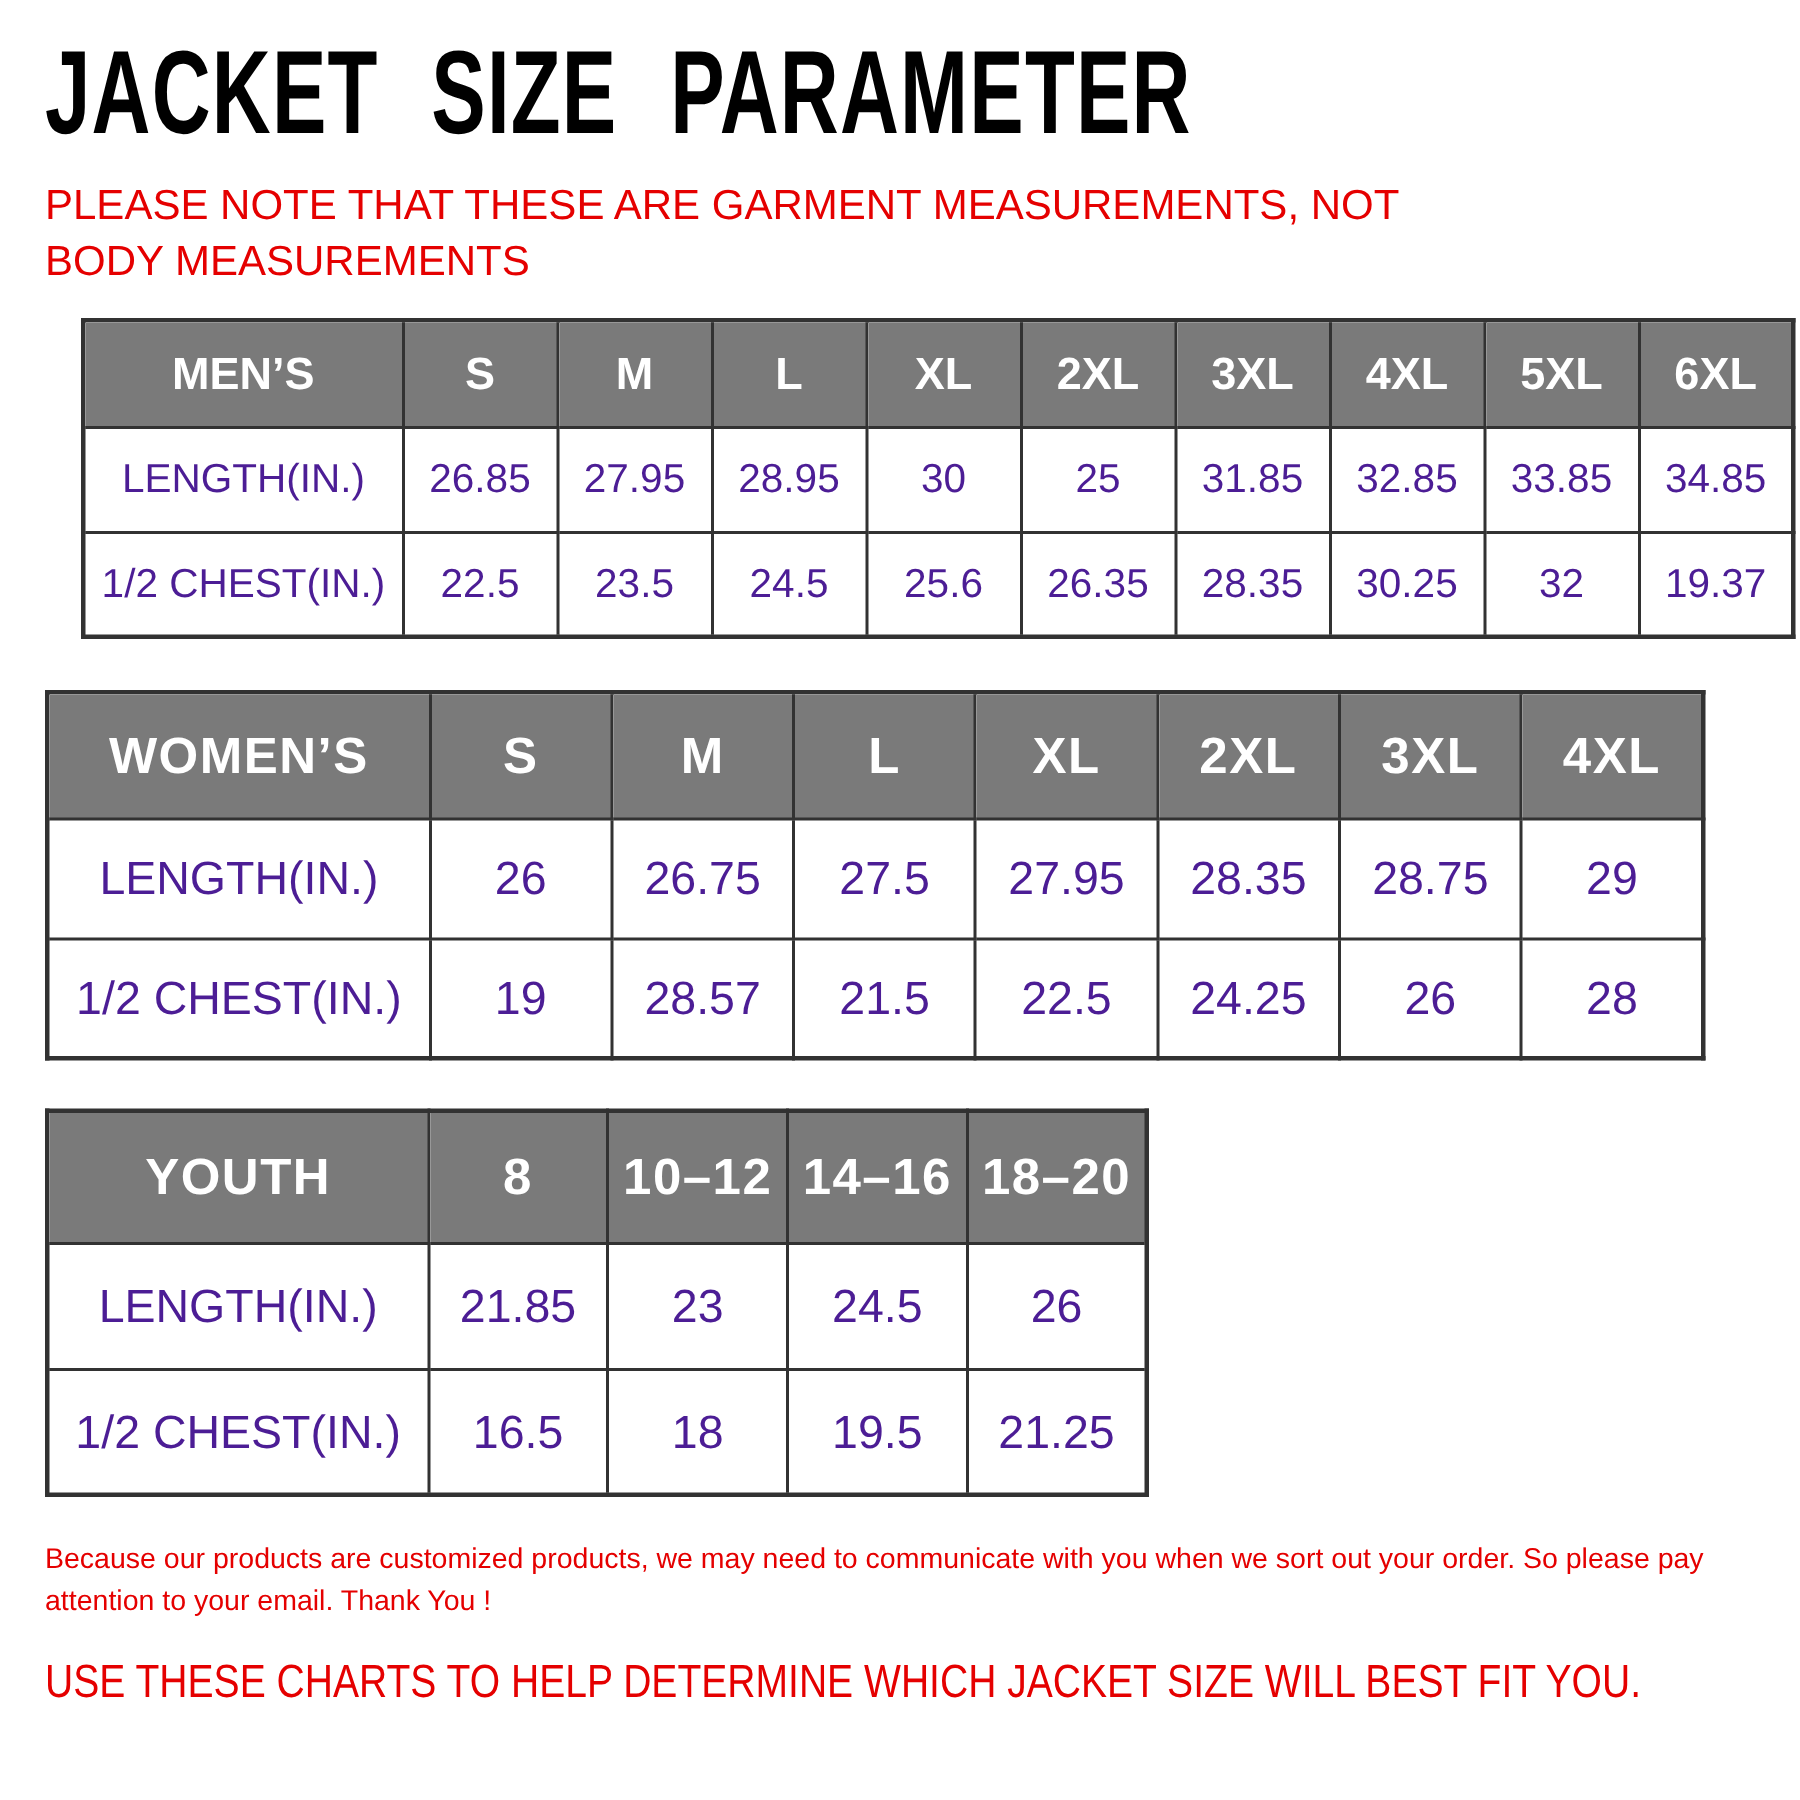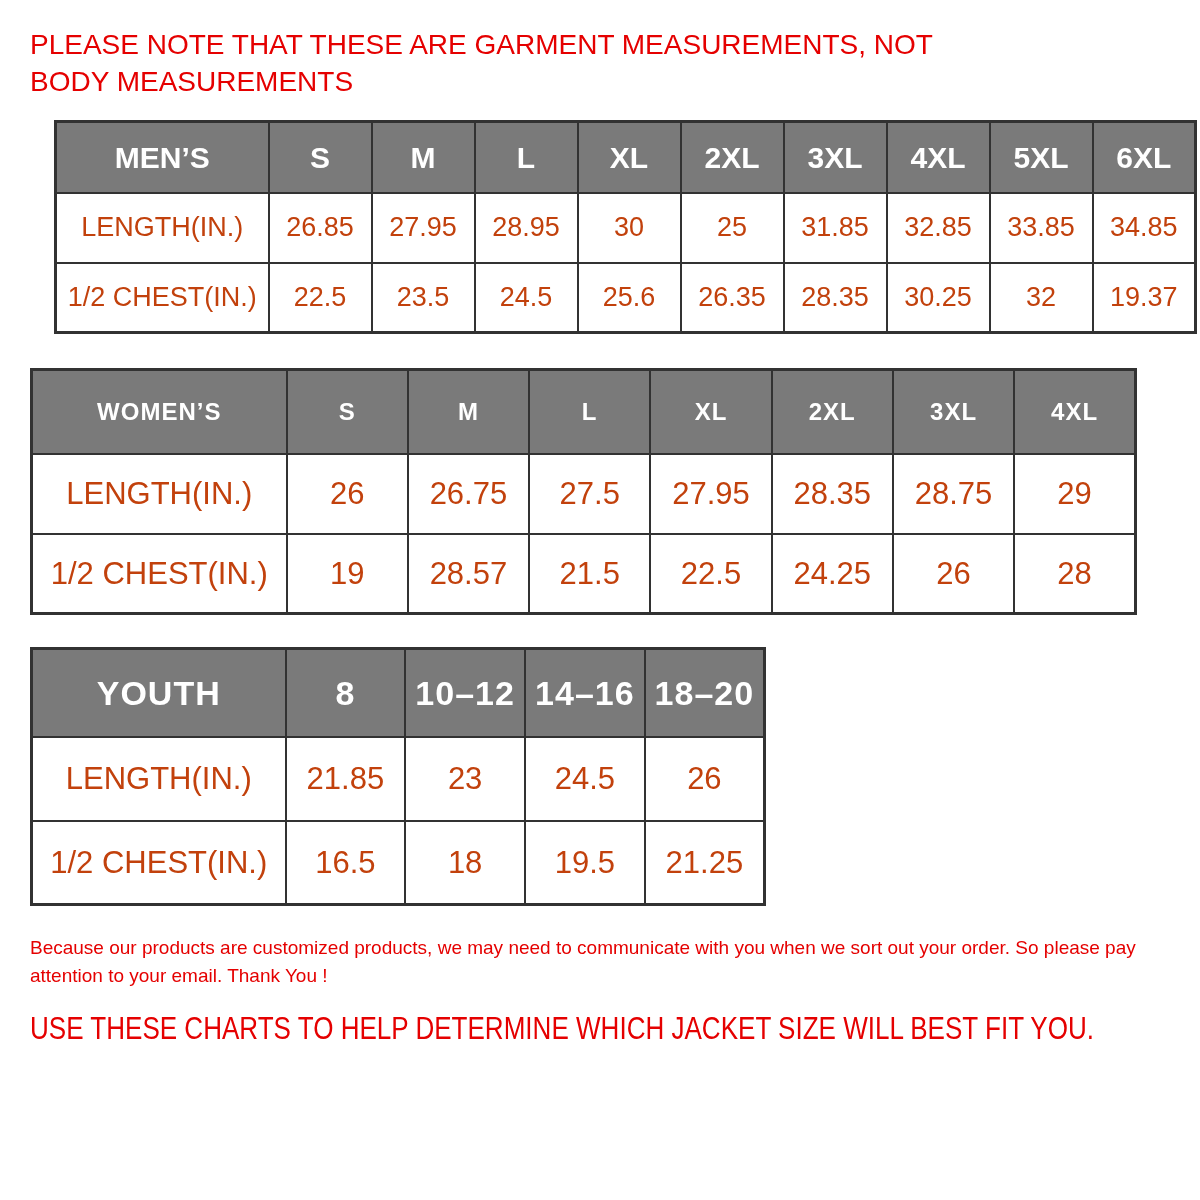--- a/index.html
+++ b/index.html
@@ -53,29 +53,29 @@
     vertical-align:middle;
     padding:0;
     overflow:hidden;
     white-space:nowrap;
   }
   .size-table th{
     background:var(--header-bg,#7a7a7a);
     color:var(--header-text,#fff);
     font-weight:bold;
   }
-  .size-table td{color:#c2410c;}
+  .size-table td{color:#4c1d95;}
   
   .t-mens{width:1143px;margin-bottom:34px;margin-left:24px;}
   .t-mens th{height:71px;font-size:30px;}
   .t-mens td{height:70px;font-size:27px;}
   .t-mens th:first-child{width:213px;}
   
   .t-womens{width:1107px;margin-bottom:32px;}
-  .t-womens th{height:84px;font-size:24px;letter-spacing:1px;text-align:center;}
+  .t-womens th{height:84px;font-size:34px;letter-spacing:1px;text-align:center;}
   .t-womens td{height:80px;font-size:31px;}
   .t-womens th:first-child{width:255px;}
   
   .t-youth{width:736px;margin-bottom:28px;}
   .t-youth th{height:88px;font-size:34px;letter-spacing:1px;}
   .t-youth td{height:84px;font-size:31px;}
   .t-youth th:first-child{width:254px;}
 
   .footer-para{
     color:var(--accent-red,#e50000);
@@ -94,20 +94,21 @@
     font-size:31px;
     white-space:nowrap;
     transform:scaleX(0.84);
     transform-origin:left center;
   }
 </style>
 </head>
 <body>
 
 <main>
+  <h1 class="page-title"><span class="title-inner">JACKET SIZE PARAMETER</span></h1>
 
   <p class="note">PLEASE NOTE THAT THESE ARE GARMENT MEASUREMENTS, NOT BODY MEASUREMENTS</p>
 
   <section>
       <table class="size-table t-mens">
         <thead>
           <tr>
             <th>MEN’S</th>
             <th>S</th>
             <th>M</th>

